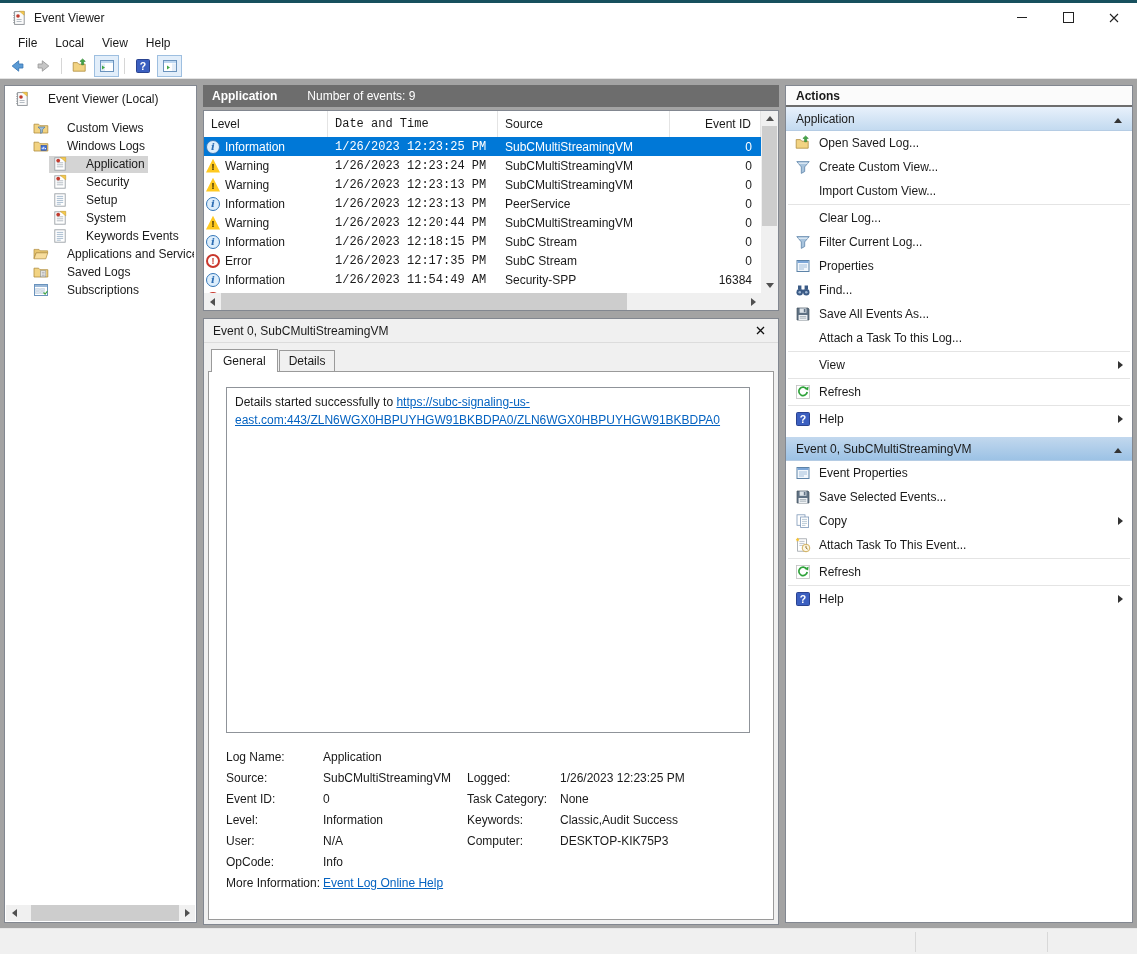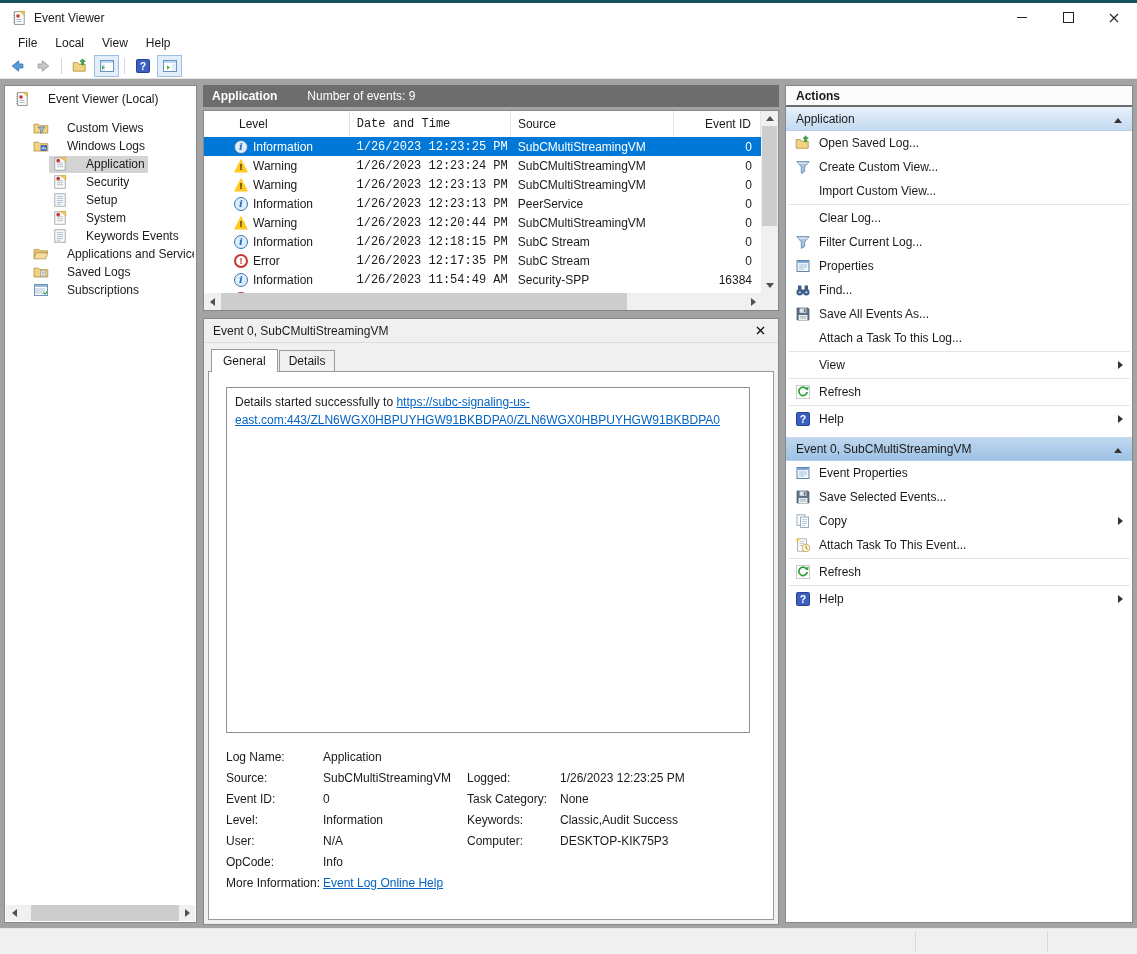--- a/index.html
+++ b/index.html
@@ -38,21 +38,21 @@
   .tri-down{border-left:4px solid transparent;border-right:4px solid transparent;border-top:5px solid #505050;}
   .tri-left{border-top:4px solid transparent;border-bottom:4px solid transparent;border-right:5px solid #505050;}
   .tri-right{border-top:4px solid transparent;border-bottom:4px solid transparent;border-left:5px solid #505050;}
   .hthumb{position:absolute;top:0;bottom:0;background:#cdcdcd;}
   
   .list-hdrbar{position:absolute;left:203px;top:85px;width:576px;height:22px;background:#6d6d6d;color:#fff;display:flex;align-items:center;padding-left:9px;box-sizing:border-box;}
   .list-hdrbar .ttl{font-weight:bold;margin-right:30px;}
   .events-table{position:absolute;left:203px;top:110px;width:576px;height:201px;background:#fff;border:1px solid #828790;box-sizing:border-box;}
   .thead{display:flex;height:26px;margin-right:17px;border-bottom:1px solid #ececec;}
   .th{display:flex;align-items:center;padding-left:7px;box-sizing:border-box;border-right:1px solid #e4e4e4;color:#191919;}
-  .c0{width:124px;margin-left:28px;} .c1{width:170px;font-family:Liberation Mono, monospace;} .c2{width:172px;} .c3{width:91px;}
+  .c0{width:124px;} .c1{width:170px;font-family:Liberation Mono, monospace;} .c2{width:172px;} .c3{width:91px;}
   .th.c3{justify-content:flex-end;padding-right:9px;}
   .tbody{position:absolute;top:26px;left:0;right:17px;bottom:17px;overflow:hidden;}
   .trow{display:flex;height:19px;align-items:center;}
   .trow.sel{background:#0078d7;color:#fff;}
   .td{padding-left:7px;box-sizing:border-box;white-space:nowrap;overflow:hidden;}
   .td.c0{display:flex;align-items:center;gap:5px;padding-left:2px;}
   .td.c3{text-align:right;padding-right:9px;}
   .vscroll{position:absolute;top:0;right:0;bottom:17px;width:17px;background:#f0f0f0;}
   .vscroll .up{position:absolute;top:0;left:0;right:0;height:15px;display:flex;align-items:center;justify-content:center;}
   .vscroll .down{position:absolute;bottom:0;left:0;right:0;height:15px;display:flex;align-items:center;justify-content:center;}

